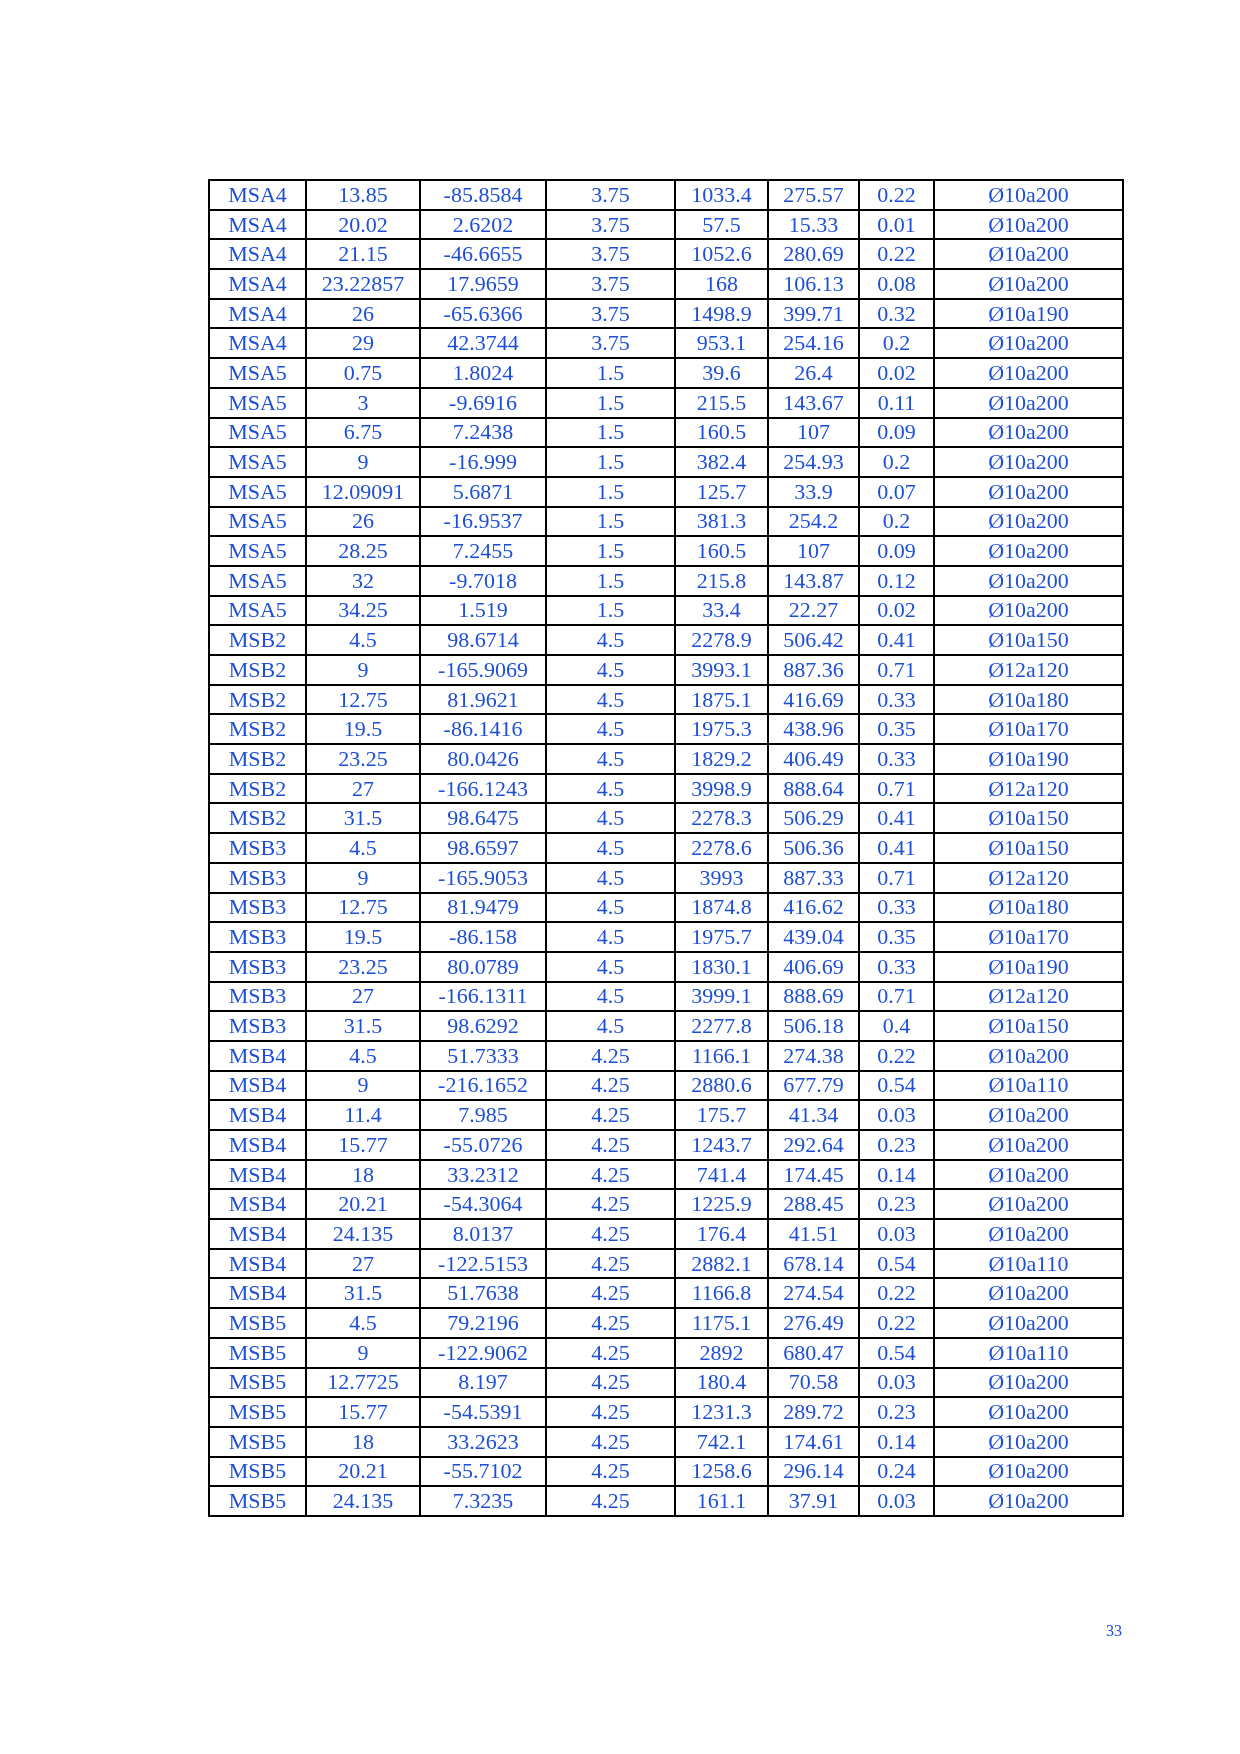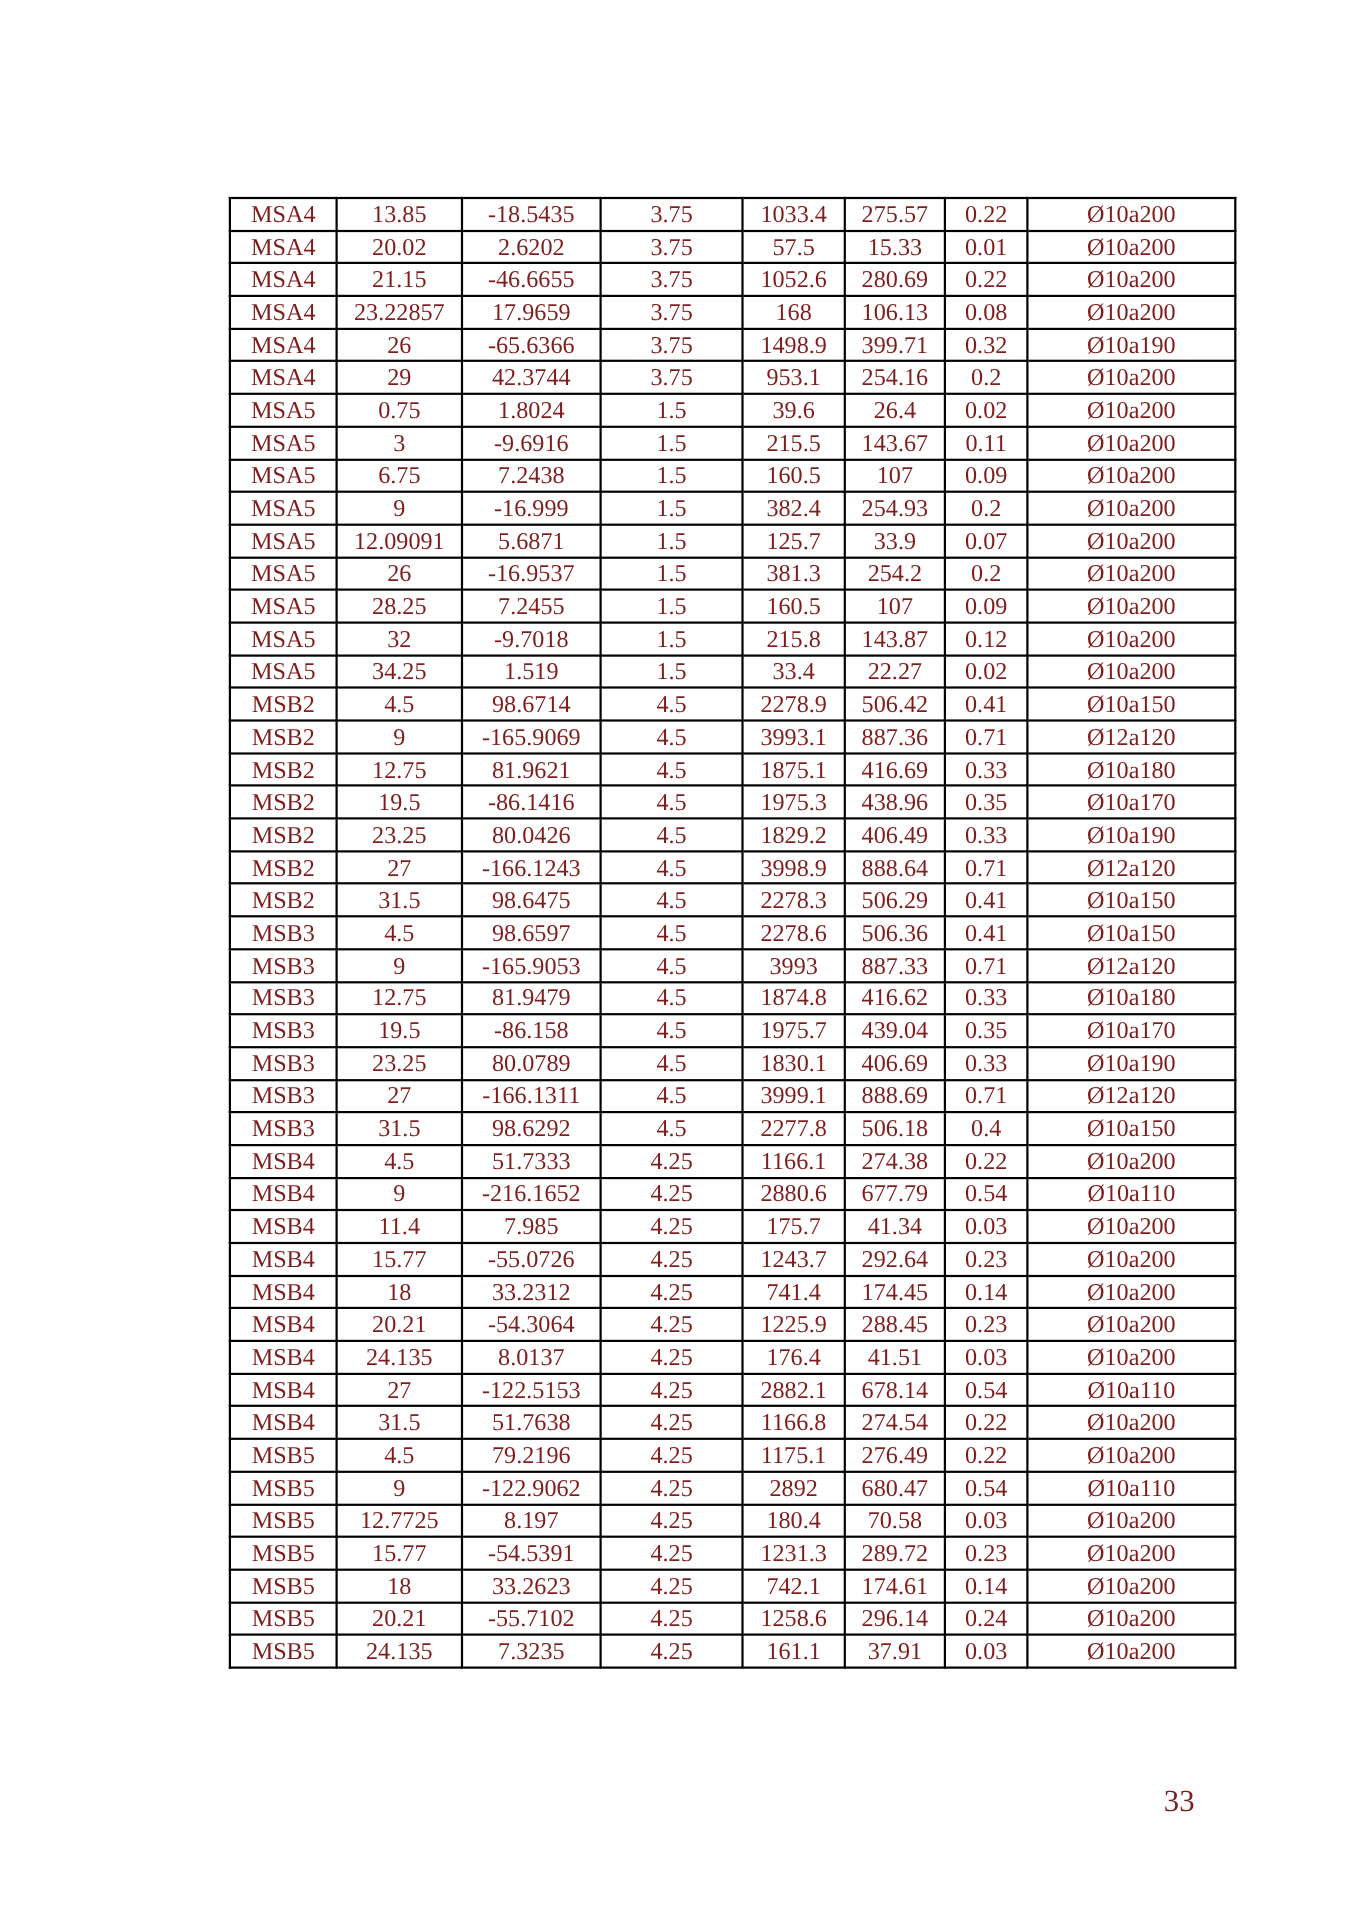--- a/index.html
+++ b/index.html
@@ -6,21 +6,21 @@
     margin: 0;
     padding: 0;
     background: #ffffff;
   }
   .page {
     position: relative;
     width: 1240px;
     height: 1754px;
     background: #ffffff;
     font-family: "Liberation Serif", "DejaVu Serif", serif;
-    color: #7f1d1d;
+    color: #1d4ed8;
     overflow: hidden;
   }
   table.data-table {
     position: absolute;
     left: 208px;
     top: 179px;
     width: 914px;
     height: 1338px;
     border-collapse: collapse;
     table-layout: fixed;
@@ -36,22 +36,22 @@
     overflow: hidden;
   }
   table.data-table tr {
     height: 29.7px;
   }
   .page-number {
     position: absolute;
     top: 1622px;
     left: 1022px;
     width: 100px;
-    text-align: center;
-    font-size: 28px;
+    text-align: right;
+    font-size: 16px;
   }
 </style>
 </head>
 <body>
 
 <div class="page">
 
   <table class="data-table">
     <colgroup>
       <col style="width:97px">
@@ -60,21 +60,21 @@
       <col style="width:129px">
       <col style="width:93px">
       <col style="width:91px">
       <col style="width:75px">
       <col style="width:189px">
     </colgroup>
     <tbody>
         <tr>
           <td>MSA4</td>
           <td>13.85</td>
-          <td>-18.5435</td>
+          <td>-85.8584</td>
           <td>3.75</td>
           <td>1033.4</td>
           <td>275.57</td>
           <td>0.22</td>
           <td>Ø10a200</td>
         </tr>
         <tr>
           <td>MSA4</td>
           <td>20.02</td>
           <td>2.6202</td>

